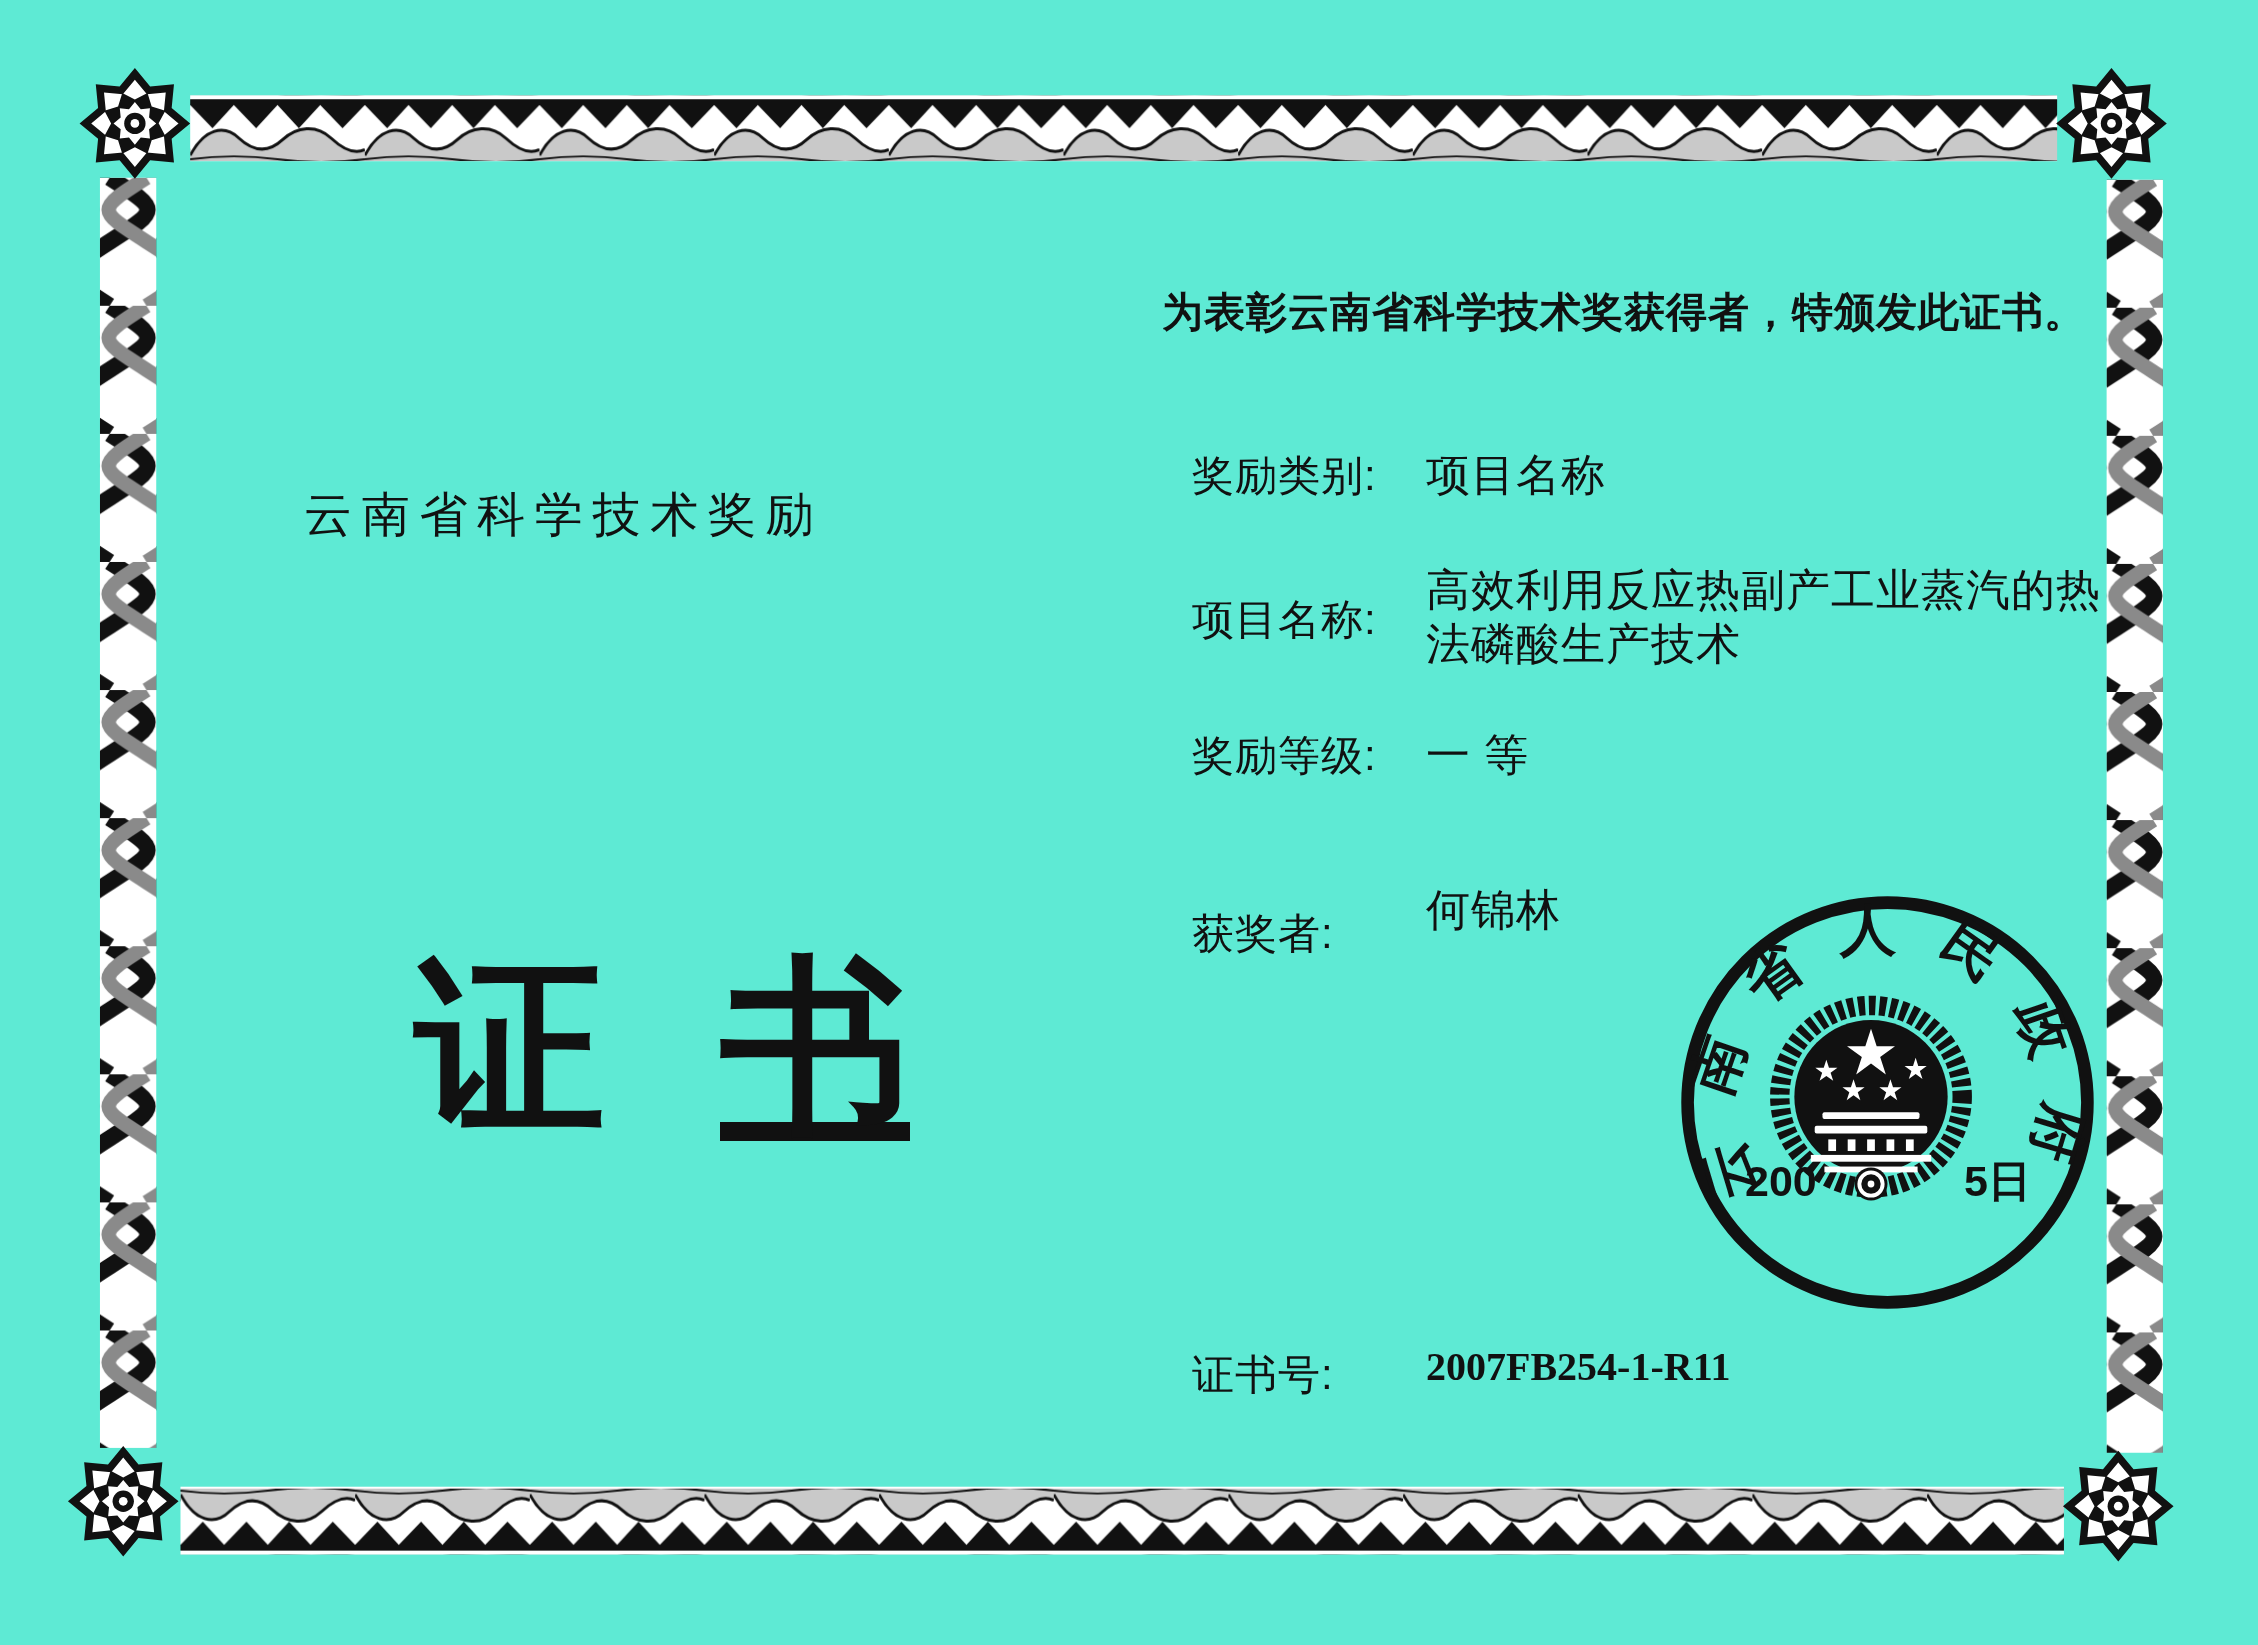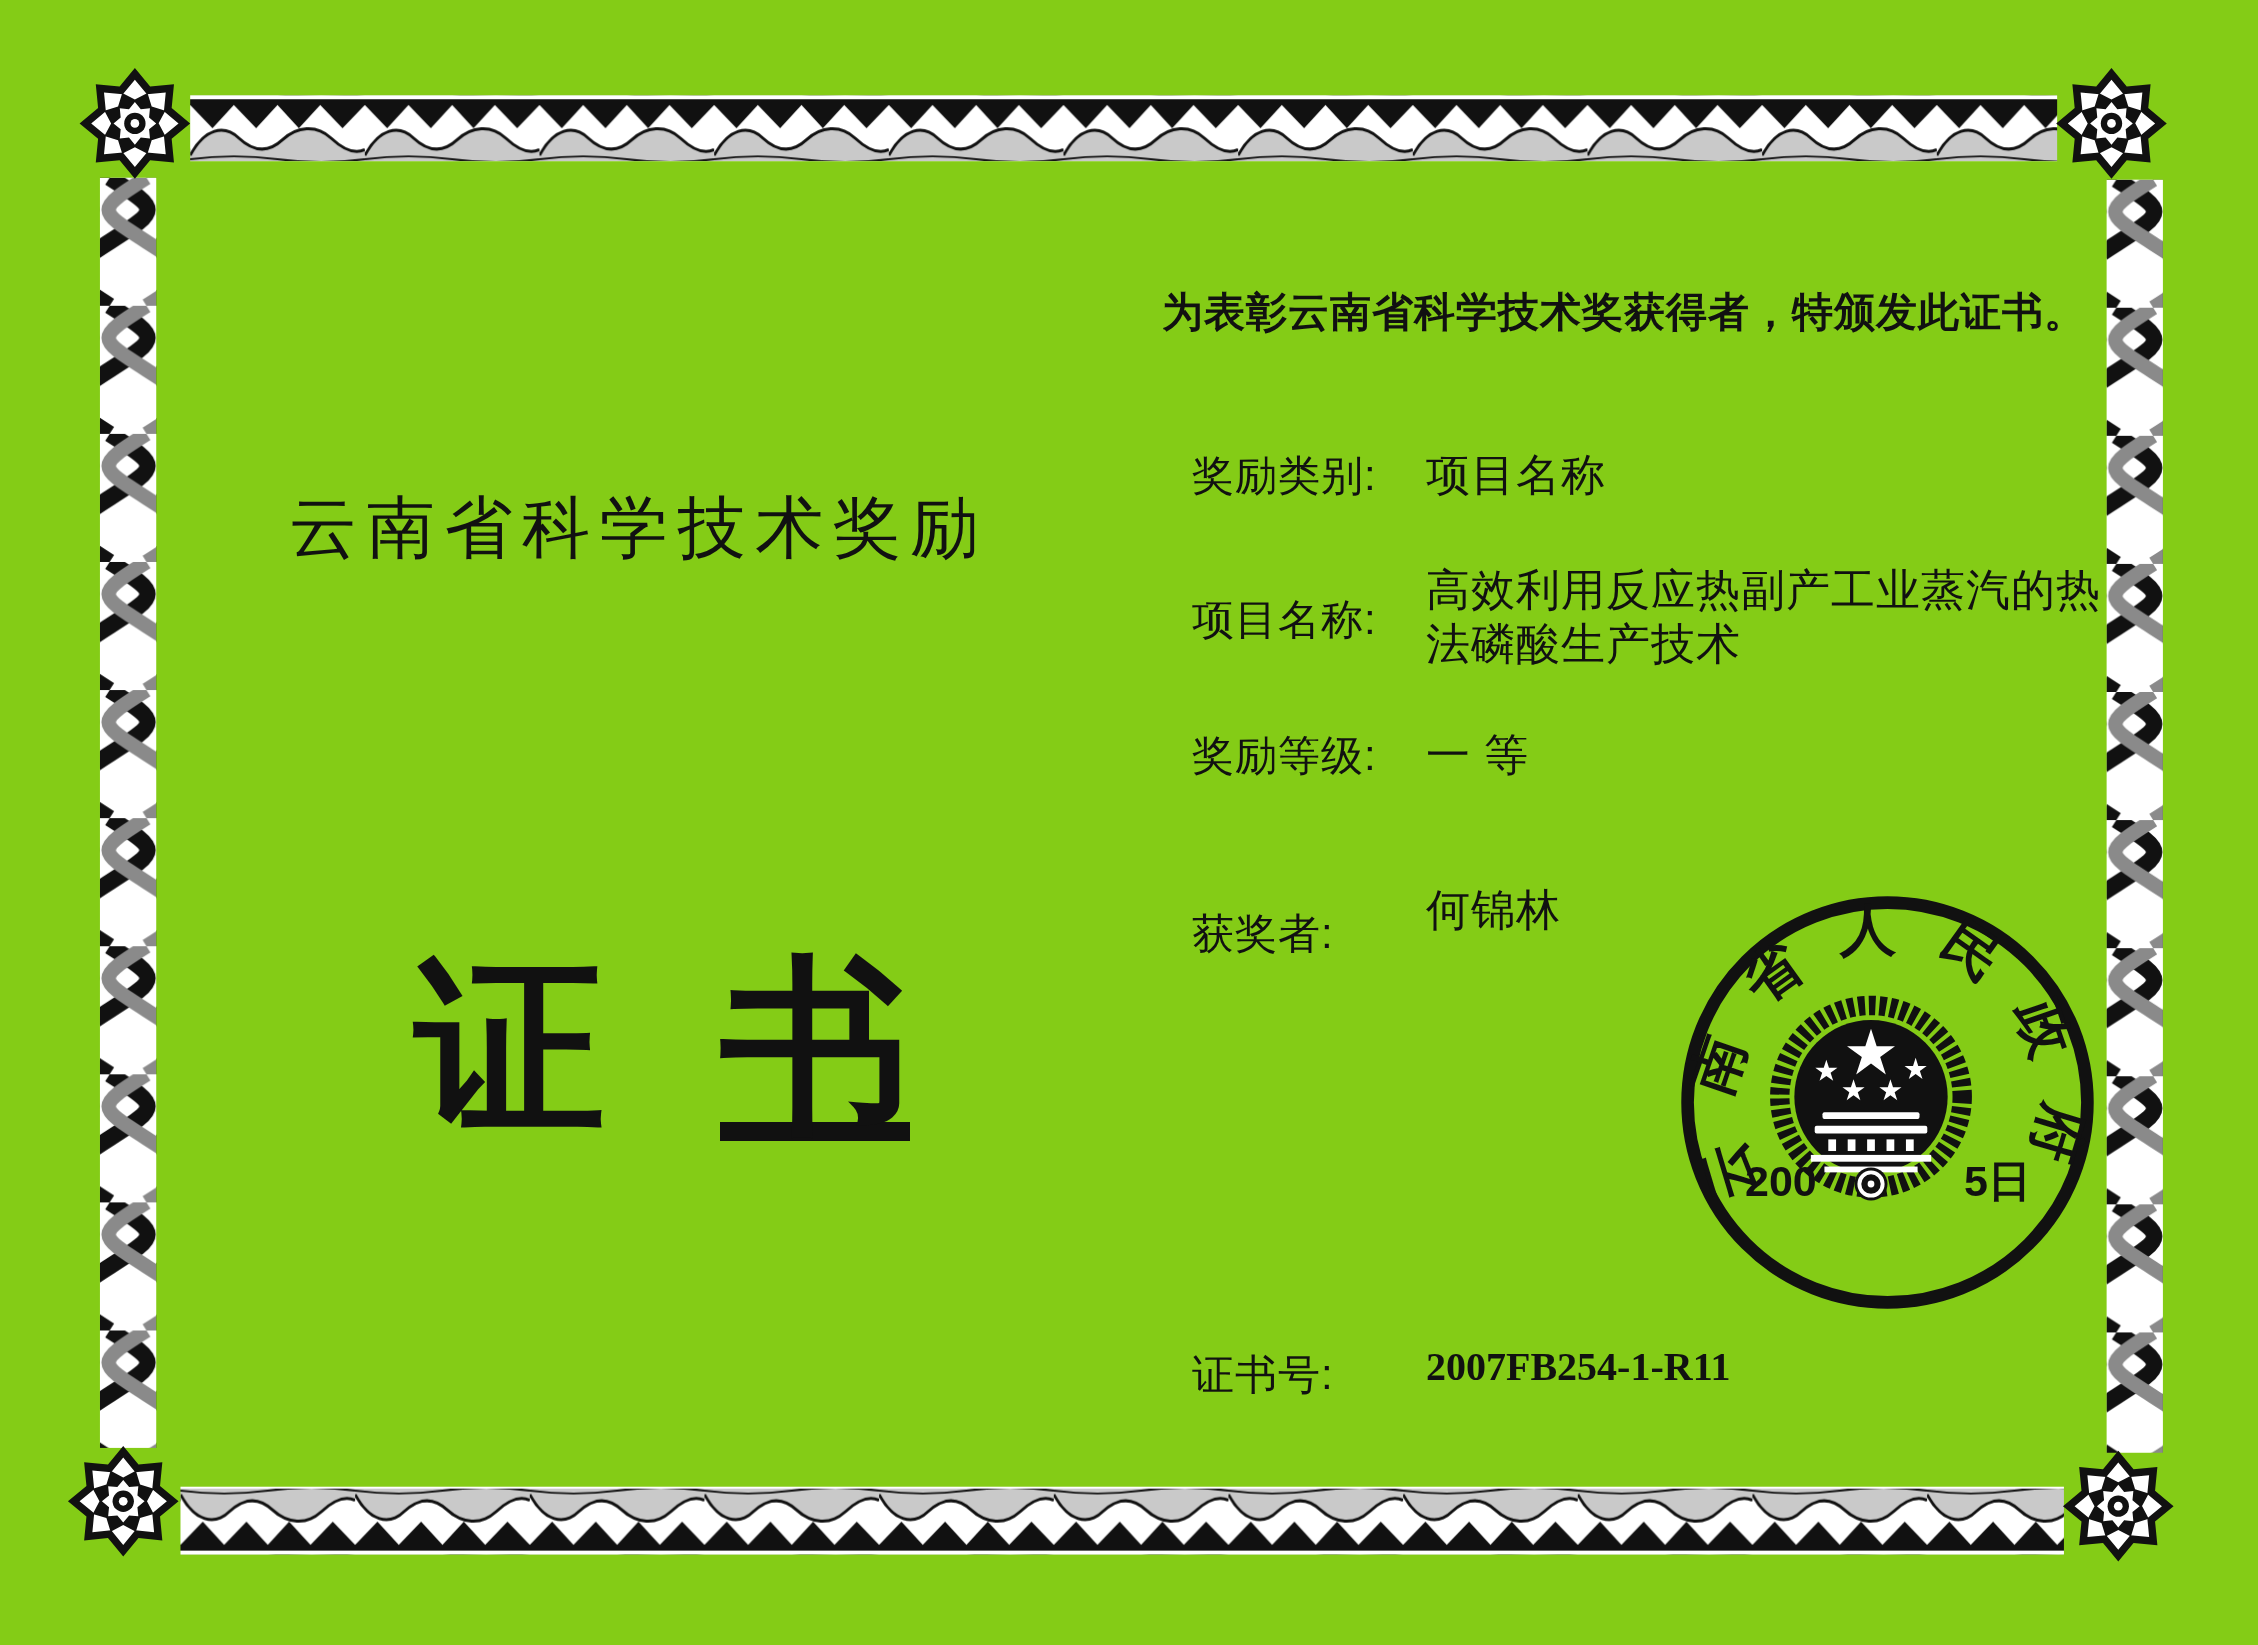--- a/index.html
+++ b/index.html
@@ -1,34 +1,34 @@
 <!DOCTYPE html>
 <html><head>
 <meta charset="utf-8">
 <style>
   html,body{margin:0;padding:0;background:#e8e8e8;}
   .page{
     position:relative;
     width:2258px;height:1646px;
-    background:#84cc16;
+    background:#5eead4;
     overflow:hidden;
     font-family:"Liberation Sans",sans-serif;
     color:#111;
   }
   .abs{position:absolute;}
   .ink{color:#111;}
   
   .intro{
     left:1162px;top:285px;
     font-size:41px;font-weight:700;
     letter-spacing:1px;white-space:nowrap;
   }
   .org-title{
-    left:289px;top:483px;
-    font-size:68px;font-weight:500;
+    left:304px;top:483px;
+    font-size:48px;font-weight:500;
     letter-spacing:9.7px;white-space:nowrap;
   }
   .cert-word{
     left:415px;top:951px;
     font-size:190px;font-weight:900;
     white-space:nowrap;line-height:1;text-decoration:underline;
   }
   .cert-word .c1{display:inline-block;margin-right:115px;}
   .field-label{
     left:1192px;

